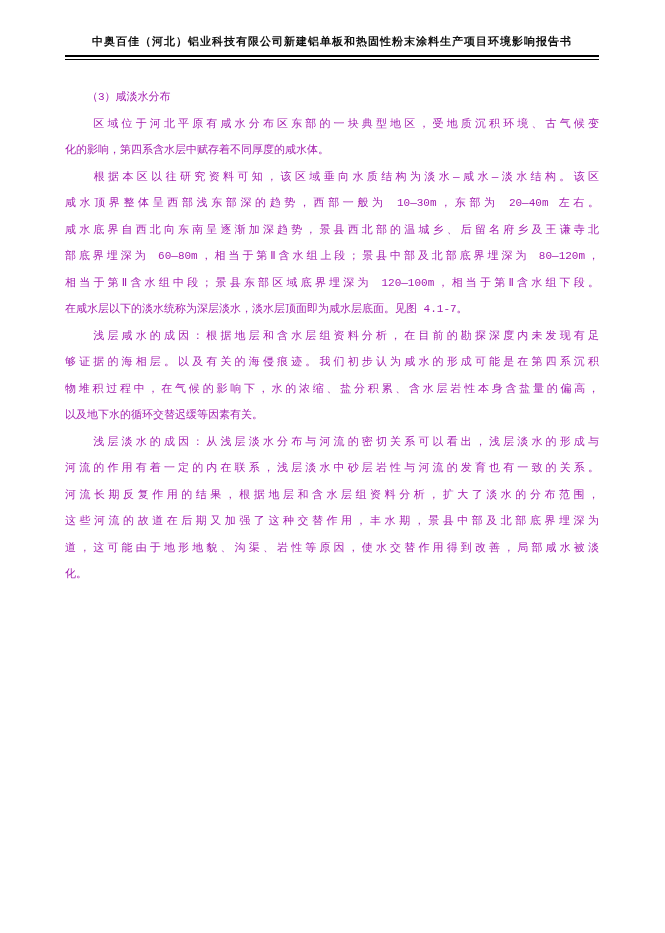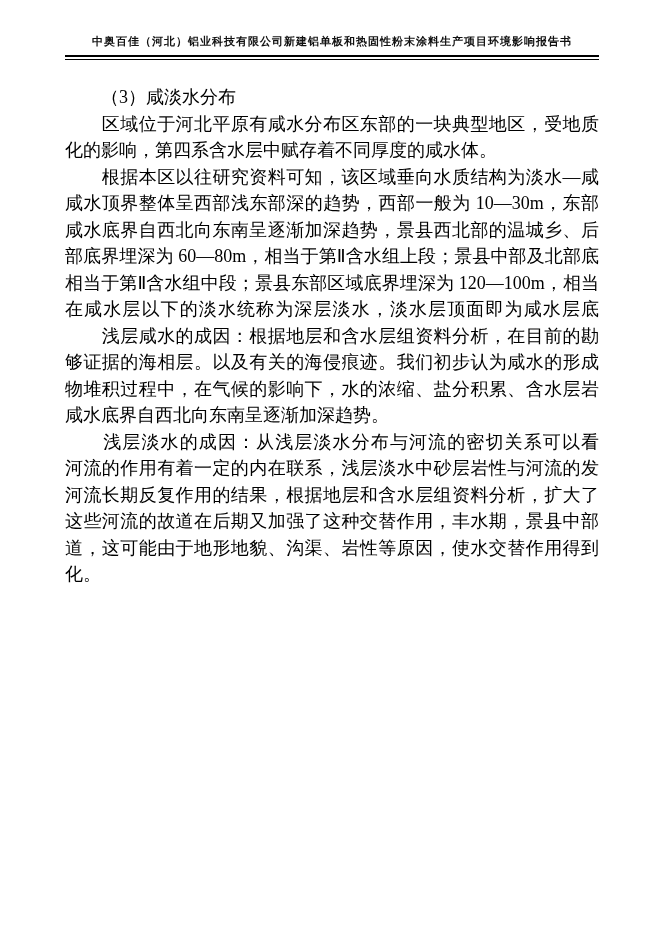--- a/index.html
+++ b/index.html
@@ -5,21 +5,21 @@
   html, body {
     margin: 0;
     padding: 0;
     background: #ffffff;
   }
   .page {
     position: relative;
     width: 665px;
     height: 791px;
     background: #ffffff;
-    font-family: Liberation Serif, serif;
+    font-family: Liberation Mono, monospace;
     color: #1a1a1a;
     overflow: hidden;
   }
   
   .header-title {
     position: absolute;
     top: 34px;
     left: 65px;
     width: 534px;
     text-align: center;
@@ -39,28 +39,28 @@
     border-bottom: 1.2px solid #000;
   }
   
   .content {
     position: absolute;
     top: 84px;
     left: 65px;
     width: 534px;
   }
   .bodyline {
-    font-size: 18px;
+    font-size: 11px;
     line-height: 26.5px;
     height: 26.5px;
     text-align: justify;
     text-align-last: justify;
     white-space: pre-wrap;
     overflow: hidden;
-    color: #000000;
+    color: #a21caf;
   }
   .lastline {
     text-align-last: left;
   }
   .heading {
     text-align-last: left;
   }
   
   .footer-rule {
     position: absolute;
@@ -105,21 +105,21 @@
         <div class="bodyline lastline">化的影响，第四系含水层中赋存着不同厚度的咸水体。</div>
         <div class="bodyline">　　根据本区以往研究资料可知，该区域垂向水质结构为淡水—咸水—淡水结构。该区</div>
         <div class="bodyline">咸水顶界整体呈西部浅东部深的趋势，西部一般为 10—30m，东部为 20—40m 左右。</div>
         <div class="bodyline">咸水底界自西北向东南呈逐渐加深趋势，景县西北部的温城乡、后留名府乡及王谦寺北</div>
         <div class="bodyline">部底界埋深为 60—80m，相当于第Ⅱ含水组上段；景县中部及北部底界埋深为 80—120m，</div>
         <div class="bodyline">相当于第Ⅱ含水组中段；景县东部区域底界埋深为 120—100m，相当于第Ⅱ含水组下段。</div>
         <div class="bodyline lastline">在咸水层以下的淡水统称为深层淡水，淡水层顶面即为咸水层底面。见图 4.1-7。</div>
         <div class="bodyline">　　浅层咸水的成因：根据地层和含水层组资料分析，在目前的勘探深度内未发现有足</div>
         <div class="bodyline">够证据的海相层。以及有关的海侵痕迹。我们初步认为咸水的形成可能是在第四系沉积</div>
         <div class="bodyline">物堆积过程中，在气候的影响下，水的浓缩、盐分积累、含水层岩性本身含盐量的偏高，</div>
-        <div class="bodyline lastline">咸水底界自西北向东南呈逐渐加深趋势。</div>
+        <div class="bodyline lastline">以及地下水的循环交替迟缓等因素有关。</div>
         <div class="bodyline">　　浅层淡水的成因：从浅层淡水分布与河流的密切关系可以看出，浅层淡水的形成与</div>
         <div class="bodyline">河流的作用有着一定的内在联系，浅层淡水中砂层岩性与河流的发育也有一致的关系。</div>
         <div class="bodyline">河流长期反复作用的结果，根据地层和含水层组资料分析，扩大了淡水的分布范围，</div>
         <div class="bodyline">这些河流的故道在后期又加强了这种交替作用，丰水期，景县中部及北部底界埋深为</div>
         <div class="bodyline">道，这可能由于地形地貌、沟渠、岩性等原因，使水交替作用得到改善，局部咸水被淡</div>
         <div class="bodyline lastline">化。</div>
       </div>
   </div>
 
   <div class="footer-rule"></div>

